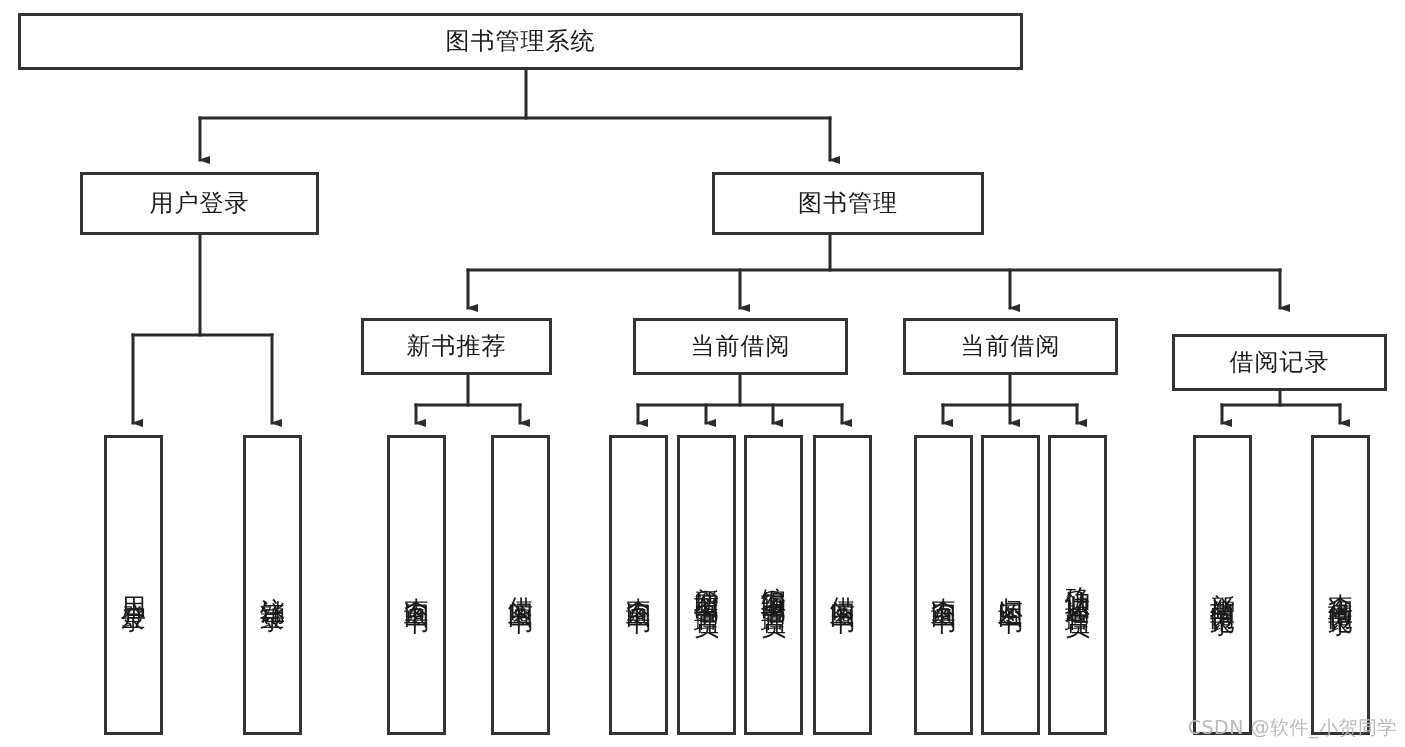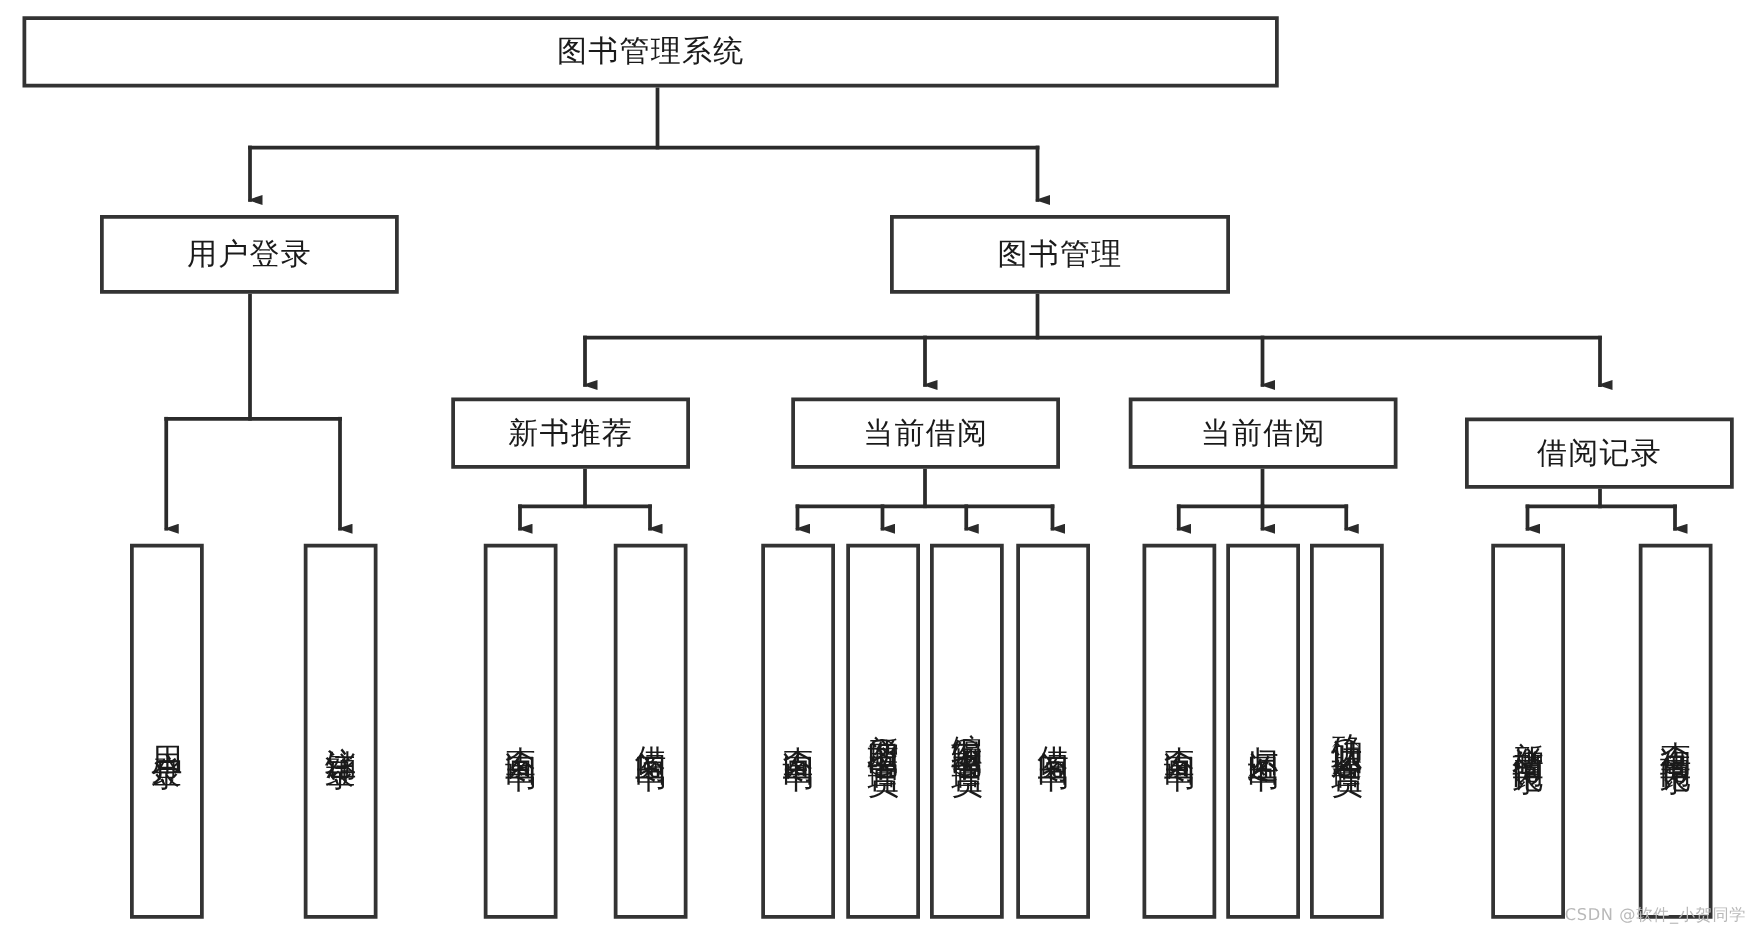--- a/index.html
+++ b/index.html
@@ -60,21 +60,21 @@
     text-orientation: upright;
     font-size: 25px;
     letter-spacing: 4px;
     line-height: 1;
     max-height: 100%;
   }
   #watermark {
     position: absolute;
     right: 8px;
     bottom: 6px;
-    font-size: 13px;
+    font-size: 19px;
     color: #b9b9b9;
     letter-spacing: 0.5px;
     white-space: nowrap;
     z-index: 3;
     font-family: "DejaVu Sans", "Liberation Sans", sans-serif;
   }
 </style>
 </head>
 <body>
 

